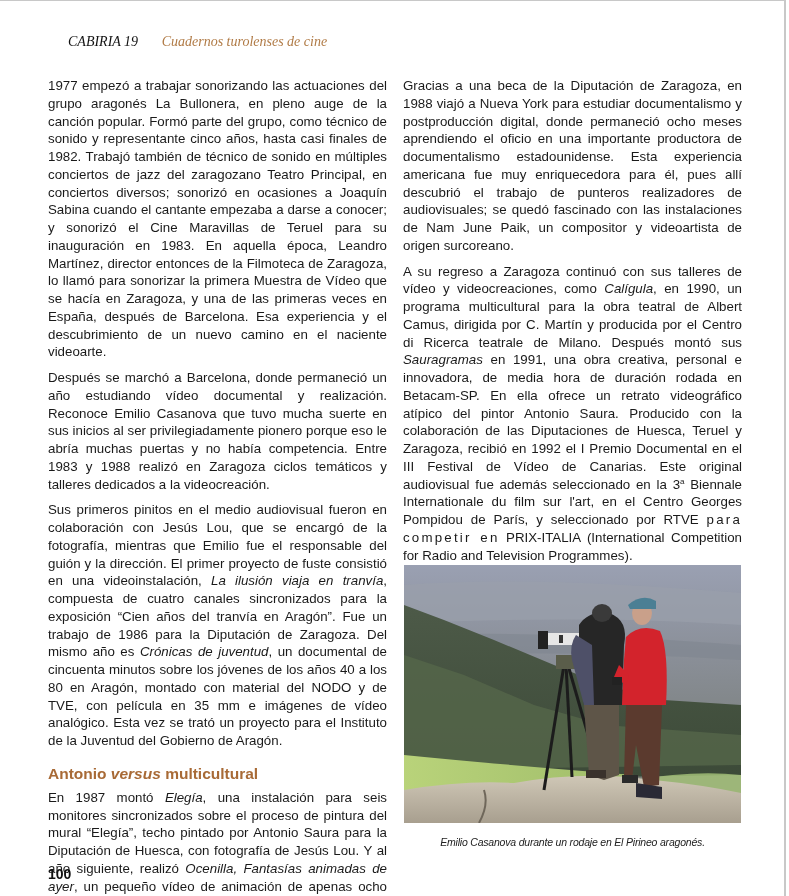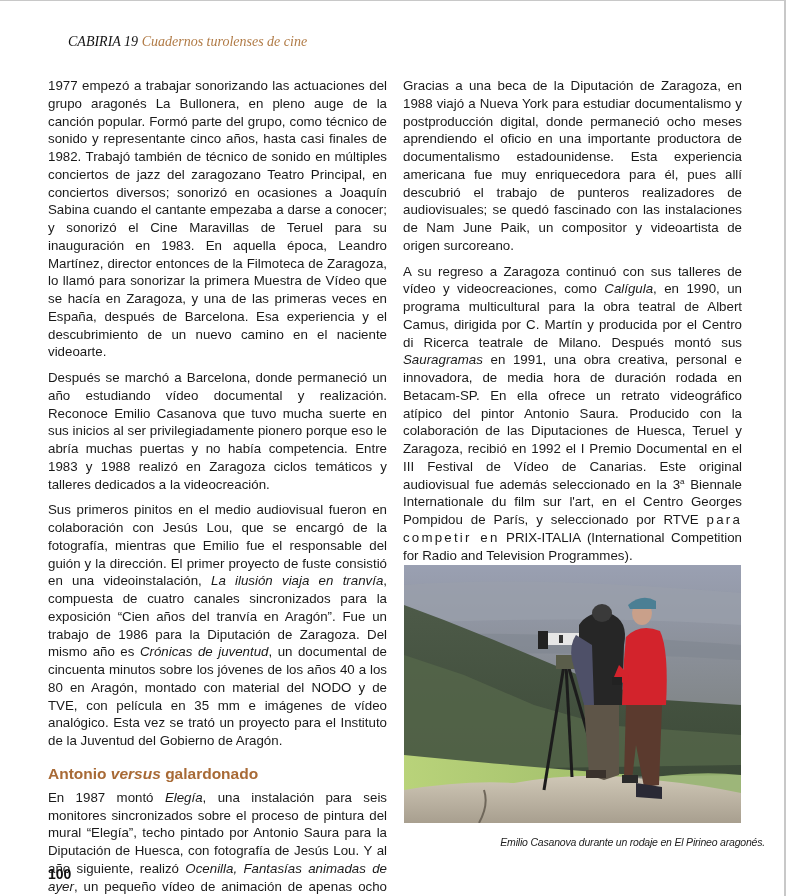--- a/index.html
+++ b/index.html
@@ -9,63 +9,63 @@
     }
     .page-frame {
       position: absolute; left: 0; top: 0; width: 786px; height: 896px;
       border-top: 1px solid #c8c8c8; border-right: 2px solid #c8c8c8; box-sizing: border-box;
     }
     .running-head {
       position: absolute; left: 48px; top: 34px; font-family: "Liberation Serif", "DejaVu Serif", serif;
       font-style: italic; font-size: 14px; white-space: nowrap;
     }
     .running-head .mag { color: #111; font-weight: normal; margin-left: 20px; }
-    .running-head .sub { color: #b07a45; }
+    .running-head .sub { color: #b07a45; margin-left: 20px; }
     .col {
       position: absolute; top: 73px; width: 339px;
       font-size: 13.3px; line-height: 17.75px; text-align: justify; hyphens: manual;
     }
     .col-left { left: 48px; }
     .col-right { left: 403px; top: 73px; }
     .col p { margin: 4px 0 8px 0; }
     .col em { }
     .section-heading {
       font-size: 15.5px; font-weight: bold; color: #a86a36; margin: 14px 0 6px 0; line-height: 19px;
       text-align: left;
     }
     .section-heading em { }
     .tracked { letter-spacing: 2.2px; }
     sup { font-size: 8px; line-height: 0; vertical-align: super; }
     .photo {
       position: absolute; left: 404px; top: 565px; width: 337px; height: 258px; overflow: hidden;
       background: #8b93a4;
     }
     .caption {
-      position: absolute; left: 428px; top: 836px; width: 337px; text-align: right;
+      position: absolute; left: 404px; top: 836px; width: 337px; text-align: center;
       font-size: 10.5px; font-style: italic; color: #222; letter-spacing: -0.2px;
     }
     .page-number {
       position: absolute; left: 48px; top: 866px; font-weight: bold; font-size: 14px; color: #111;
     }
   </style>
 </head>
 <body>
 
 <div class="page-frame"></div>
 
 <div class="running-head">
   <span class="mag">CABIRIA 19</span>
   <span class="sub">Cuadernos turolenses de cine</span>
 </div>
 
 <div class="col col-left">
   <p>1977 empezó a trabajar sonorizando las actuaciones del grupo aragonés La Bullonera, en pleno auge de la canción popular. Formó parte del grupo, como técnico de sonido y representante cinco años, hasta casi finales de 1982. Trabajó también de técnico de sonido en múltiples conciertos de jazz del zaragozano Teatro Principal, en conciertos diversos; sonorizó en ocasiones a Joaquín Sabina cuando el cantante empezaba a darse a conocer; y sonorizó el Cine Maravillas de Teruel para su inauguración en 1983. En aquella época, Leandro Martínez, director entonces de la Filmoteca de Zaragoza, lo llamó para sonorizar  la primera Muestra de Vídeo que se hacía en Zaragoza, y una de las primeras veces en España, después de Barcelona. Esa experiencia y el descubrimiento de un nuevo camino en el naciente videoarte.</p>
   <p>Después se marchó a Barcelona, donde permaneció un año estudiando vídeo documental y realización. Reconoce Emilio Casanova que tuvo mucha suerte en sus inicios al ser privilegiadamente pionero porque eso le abría muchas puertas y no había competencia. Entre 1983 y 1988 realizó en Zaragoza ciclos temáticos y talleres dedicados a la videocreación.</p>
   <p><span>Sus primeros pinitos en el medio audiovisual fueron en colaboración con Jesús Lou, que se encargó de la fotografía, mientras que Emilio fue el responsable del guión y la dirección. El primer proyecto de fuste consistió en una videoinstalación, </span><em>La ilusión viaja en tranvía</em><span>, compuesta de cuatro canales sincronizados para la exposición “Cien años del tranvía en Aragón”. Fue un trabajo de 1986 para la Diputación de Zaragoza. Del mismo año es </span><em>Crónicas de juventud</em><span>, un documental de cincuenta minutos sobre los jóvenes de los años 40 a los 80 en Aragón, montado con material del NODO y de TVE, con película en 35 mm e imágenes de vídeo analógico. Esta vez se trató un proyecto para el Instituto de la Juventud del Gobierno de Aragón.</span></p>
-  <h2 class="section-heading"><span>Antonio </span><em>versus</em><span> galardonado</span></h2>
+  <h2 class="section-heading"><span>Antonio </span><em>versus</em><span> multicultural</span></h2>
   <p><span>En 1987 montó </span><em>Elegía</em><span>, una instalación para seis monitores sincronizados sobre el proceso de pintura del mural “Elegía”, techo pintado por Antonio Saura para la Diputación de Huesca, con fotografía de Jesús Lou. Y al año siguiente, realizó </span><em>Ocenilla, Fantasías animadas de ayer</em><span>, un pequeño vídeo de animación de apenas ocho minutos, a partir de imágenes de la iconografía celtíbera, con la ayuda de Isabel Biscarri en el diseño de la animación. Editado al alimón</span></p>
 </div>
 
 <div class="col col-right">
   <p>Gracias a una beca de la Diputación de Zaragoza, en 1988 viajó a Nueva York para estudiar documentalismo y postproducción digital, donde permaneció ocho meses aprendiendo el oficio en una importante productora de documentalismo estadounidense. Esta experiencia americana fue muy enriquecedora para él, pues allí descubrió el trabajo de punteros realizadores de audiovisuales; se quedó fascinado con las instalaciones de Nam June Paik, un compositor y videoartista de origen surcoreano.</p>
   <p><span>A su regreso a Zaragoza continuó con sus talleres de vídeo y videocreaciones, como </span><em>Calígula</em><span>, en 1990, un programa multicultural para la obra teatral de Albert Camus, dirigida por C. Martín y producida por el Centro di Ricerca teatrale de Milano. Después montó sus </span><em>Sauragramas</em><span> en 1991, una obra creativa, personal e innovadora, de media hora  de duración rodada en Betacam-SP. En ella ofrece un retrato videográfico atípico del pintor Antonio Saura. Producido con la colaboración de las Diputaciones de Huesca, Teruel y Zaragoza, recibió en 1992 el I Premio Documental en el III Festival de Vídeo de Canarias. Este original audiovisual fue además seleccionado en la 3</span><sup>a</sup><span> Biennale Internationale du film sur l'art, en el Centro Georges Pompidou de París, y seleccionado por RTVE </span><span class="tracked">para competir en</span><span> PRIX-ITALIA (International Competition for Radio and Television Programmes).</span></p>
 </div>
 
 <div class="photo" role="img" aria-label="Dos hombres en una roca con una cámara sobre trípode, frente a una ladera montañosa con bosque">
   <svg width="337" height="258" viewBox="0 0 337 258">

